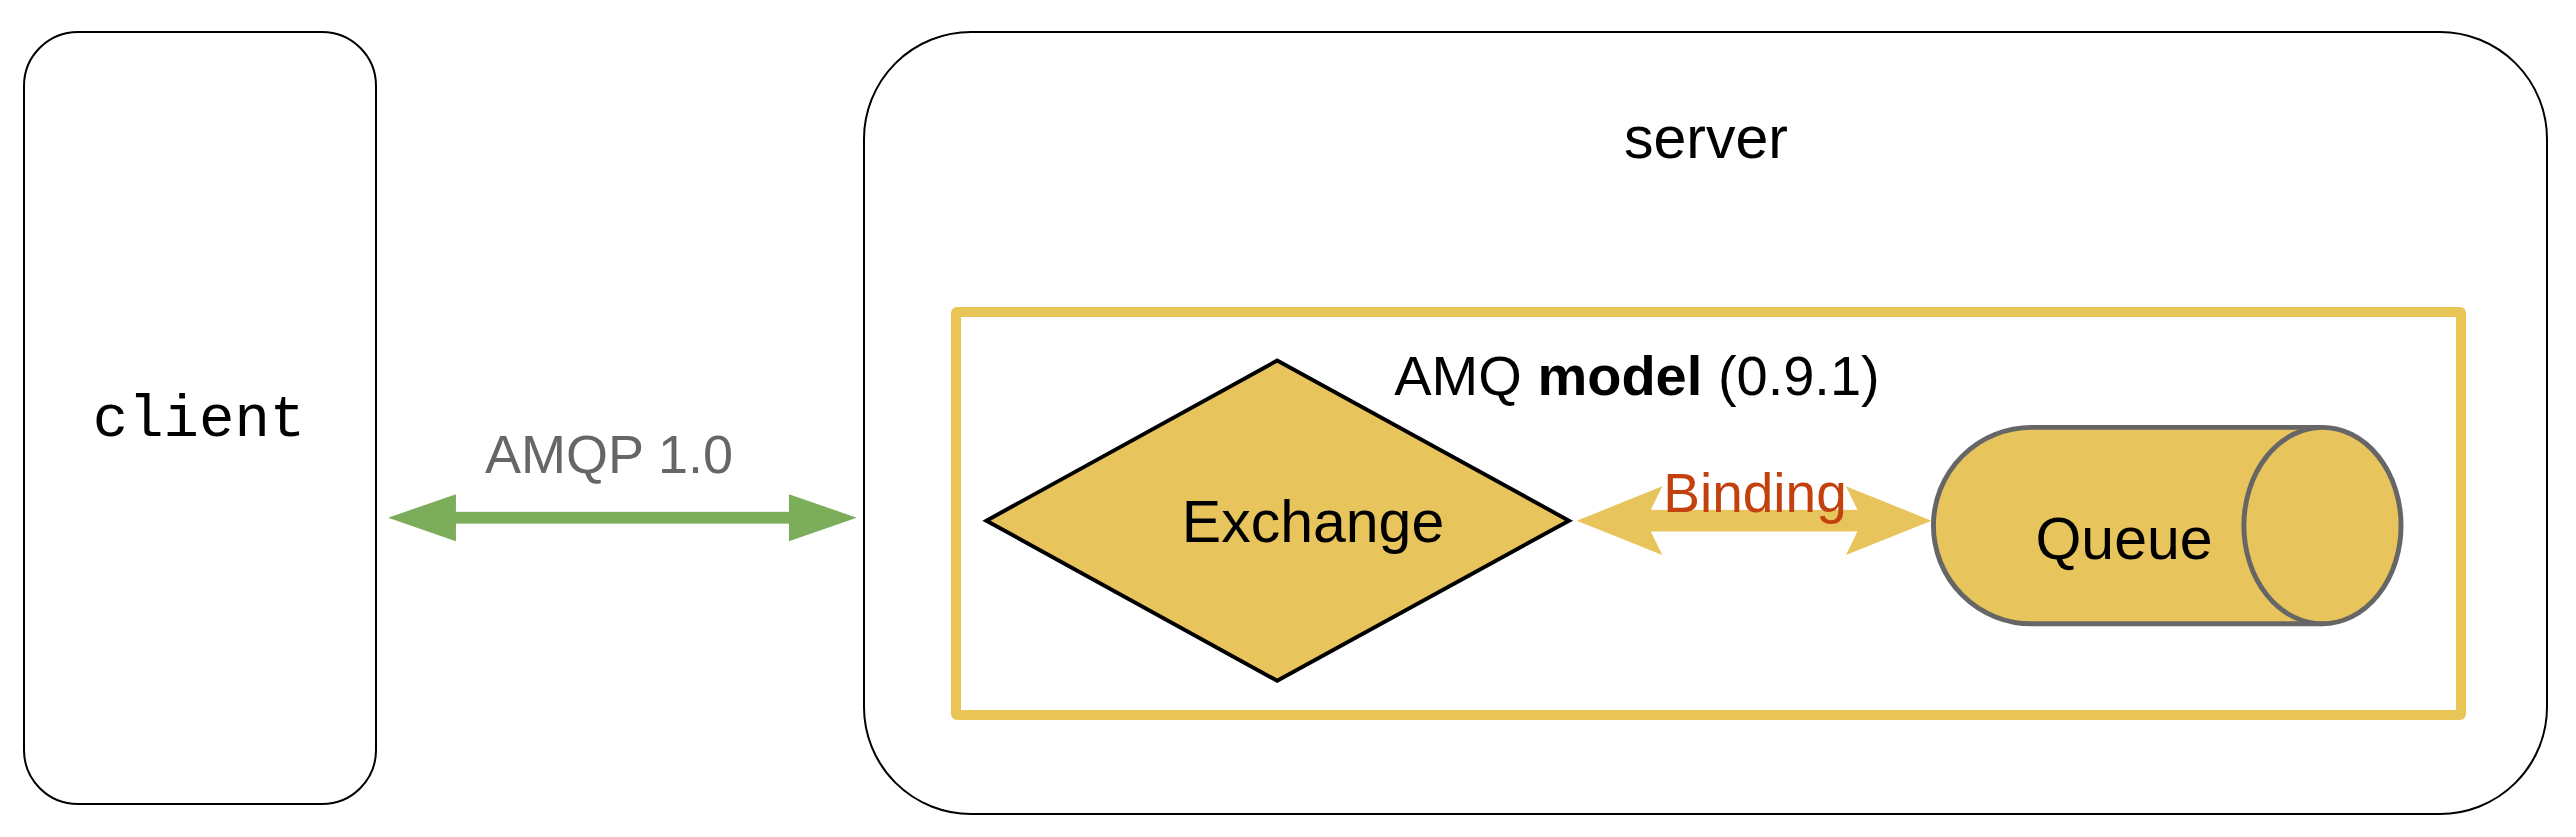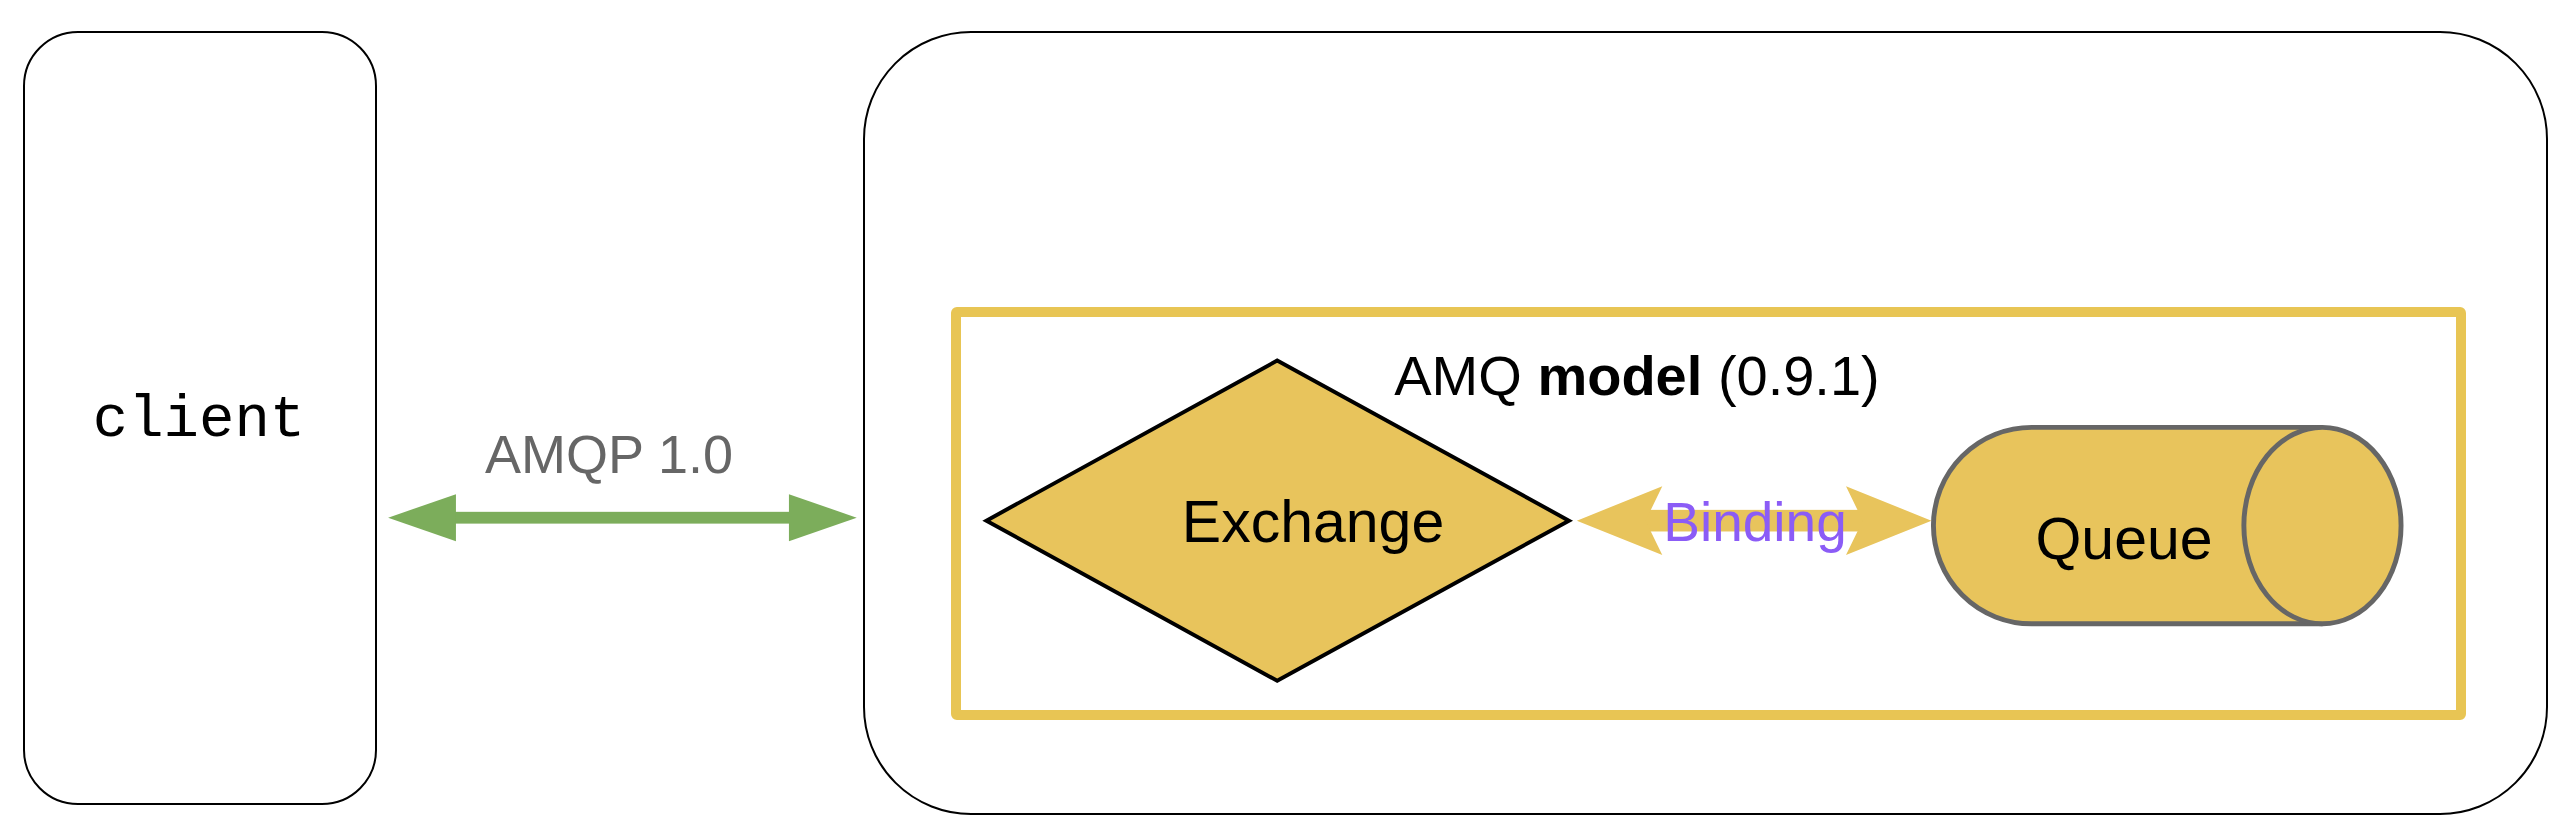--- a/index.html
+++ b/index.html
@@ -106,29 +106,30 @@
     </g>
 
     <g stroke-width="5">
       <path d="M 2364 435 H 2068 A 100 100 0 0 0 2068 635 H 2364" fill="#E8C45C" stroke="#666666"></path>
       <ellipse cx="2364" cy="535" rx="80" ry="100" fill="#E8C45C" stroke="#666666"></ellipse>
     </g>
   </svg>
 
   <div class="label big-label" id="client-label">client</div>
 
+  <div class="label big-label" id="server-label">server</div>
 
   <div class="label gray-label" id="amqp-label" style="color: rgb(102, 102, 102);">AMQP 1.0</div>
 
   <div class="label" id="amq-model-label">
     <span>AMQ</span>
     <span class="bold">model</span>
     <span>(0.9.1)</span>
   </div>
 
   <div class="label big-label" id="exchange-label">Exchange</div>
 
-  <div class="label gray-label" id="binding-label" style="color: #8b5cf6; margin-top: 29px;">Binding</div>
+  <div class="label gray-label" id="binding-label" style="color: #c2410c;">Binding</div>
 
   <div class="label big-label" id="queue-label">Queue</div>
 
 </div>
 
 
 </body></html>

